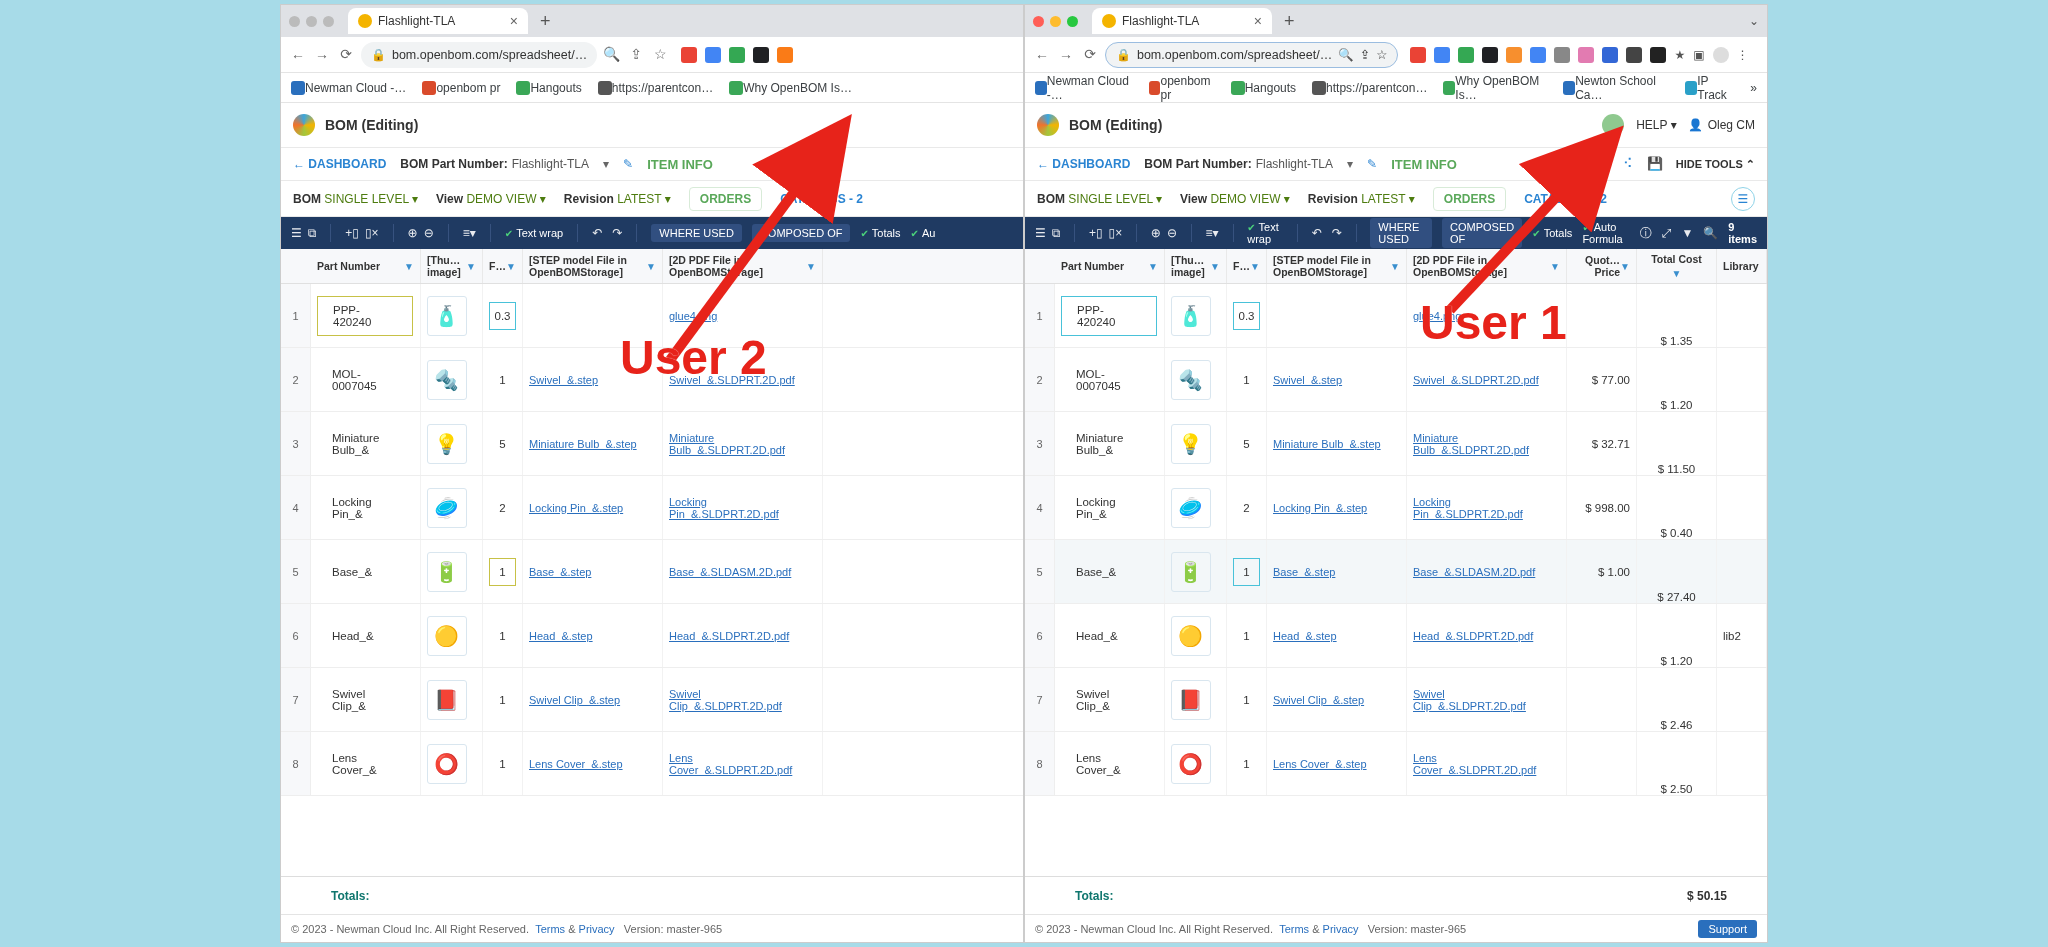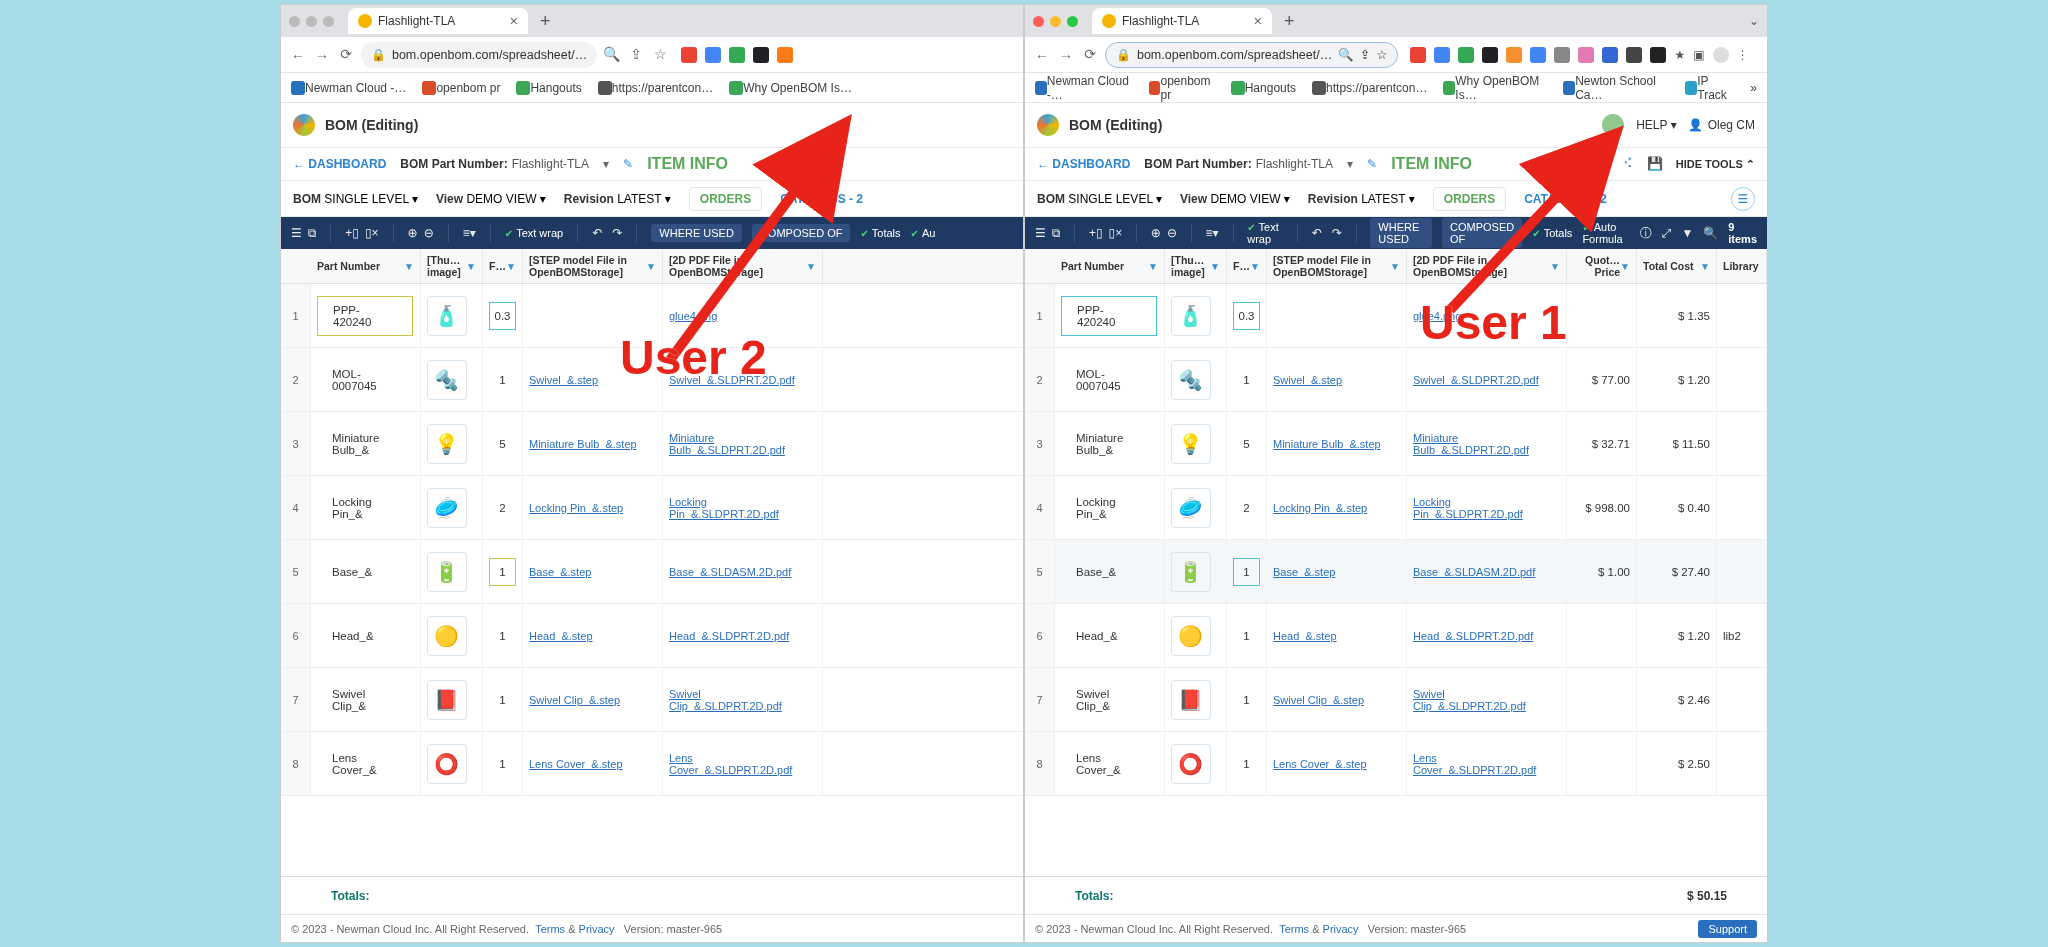--- a/index.html
+++ b/index.html
@@ -127,35 +127,35 @@
     padding:0 12px;
     font-size:12px;
     color:#333;
   }
   .backlink { color:#2a84d2; font-weight:600; cursor:pointer; }
   .backlink::before { content:"← "; color:#2a84d2; }
   .kv { color:#555; }
   .kv b { font-weight:600; color:#333; margin-right:4px;}
   .txt-drop { color:#666; cursor:pointer; }
   .pencil { color:#2a84d2; cursor:pointer; }
-  .item-info-btn { color:#5aa85a; font-weight:600; font-size:16px; border:none; background:none; cursor:pointer; }
+  .item-info-btn { color:#5aa85a; font-weight:600; font-size:13px; border:none; background:none; cursor:pointer; }
   .toolbar1-right { margin-left:auto; display:flex; gap:12px; align-items:center; }
   .hide-tools { font-size:11px; font-weight:600; color:#333; cursor:pointer; }
   .mini-icon { width:16px; height:16px; color:#2a84d2; text-align:center; font-size:13px; cursor:pointer; }
 
   .toolbar2 {
     height: 36px;
     background:#fff;
     border-bottom:1px solid #e9e9e9;
     display:flex; align-items:center; gap:18px;
     padding:0 12px;
     font-size:12px;
   }
   .tb-label { font-weight:600; color:#333; }
-  .tb-val { color:#000000; cursor:pointer; }
+  .tb-val { color:#4d7c0f; cursor:pointer; }
   .orders { color:#5aa85a; font-weight:600; cursor:pointer; border:1px solid #d8ebd8; border-radius:4px; padding:4px 10px; }
   .catalogs { color:#2a84d2; font-weight:600; cursor:pointer; }
   .tb-spacer { flex:1; }
   .tb-right-icon {
     width:24px; height:24px; border:1px solid #8fd3e8; border-radius:50%;
     display:flex; align-items:center; justify-content:center; color:#2a84d2; cursor:pointer;
   }
 
   .darkbar {
     height: 32px;
@@ -191,21 +191,21 @@
     padding:4px 6px;
     min-height:34px;
   }
   .col .filter { color:#3a8fce; font-size:10px; cursor:pointer; }
   .wPN { width:110px; }
   .wThumb { width:62px; }
   .wF { width:40px; }
   .wStep { width:140px; }
   .wPdf { width:160px; }
   .wPrice { width:70px; text-align:right; }
-  .wCost { width:80px; text-align:right; }
+  .wCost { width:80px; text-align:right;flex-direction:column; }
   .wLib { width:50px; }
 
   .rows { flex:1; overflow-y:auto; background:#fff; }
   .row {
     display:flex;
     border-bottom:1px solid #eee;
     height:64px;
     align-items:center;
     font-size:11.5px;
     color:#333;

